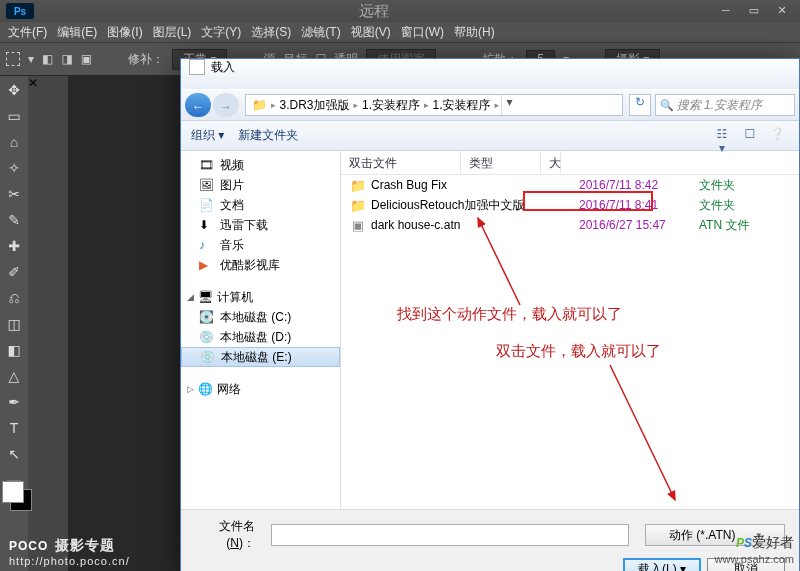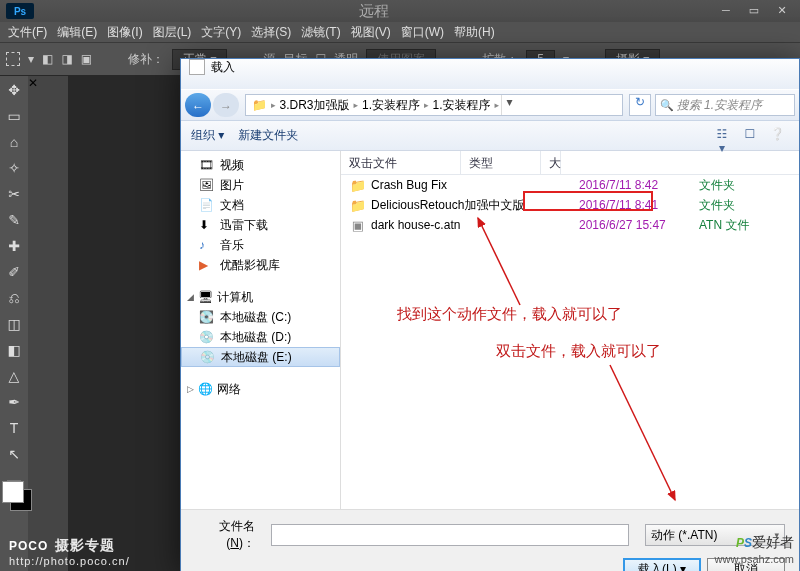--- a/index.html
+++ b/index.html
@@ -58,21 +58,21 @@
 .fl-row .folder{color:#e8b84a;}
 .fl-row .file{color:#888;}
 .fl-row .name{flex:1;}
 .fl-row .date{width:120px;color:#a21caf;margin-left:15px;}
 .fl-row .type{width:80px;color:#15803d;}
 .fl-row .s{width:20px;}
 .dlg-footer{height:63px;background:#f0f0f0;border-top:1px solid #ddd;padding:8px 14px;}
 .footer-row{display:flex;align-items:center;gap:16px;margin-bottom:6px;}
 .footer-row label{width:60px;text-align:right;}
 .fn-input{flex:1;height:22px;background:#fff;border:1px solid #abadb3;}
-.ft-select{width:140px;height:22px;background:linear-gradient(#fafafa,#e4e4e4);border:1px solid #abadb3;display:flex;align-items:center;padding:0 5px;}
+.ft-select{width:140px;height:22px;background:linear-gradient(#fafafa,#e4e4e4);border:1px solid #abadb3;display:flex;align-items:center;padding:0 23px;}
 .ft-select .ad{margin-left:auto;font-size:9px;color:#666;}
 .btn-row{display:flex;justify-content:flex-end;gap:6px;}
 .win-btn{width:78px;height:22px;background:linear-gradient(#fafafa,#e4e4e4);border:1px solid #888;text-align:center;line-height:20px;}
 .win-btn.primary{border:2px solid #3398e8;background:linear-gradient(#eaf4fc,#c8e2f8);line-height:18px;}
 .highlight-box{position:absolute;border:2px solid #e02020;}
 .hl1{left:523px;top:191px;width:130px;height:20px;}
 .arrow-svg{position:absolute;pointer-events:none;}
 .annot{position:absolute;color:#c01818;font-family:"SimSun";font-size:15px;}
 .annot1{left:397px;top:305px;}
 .annot2{left:496px;top:342px;}

